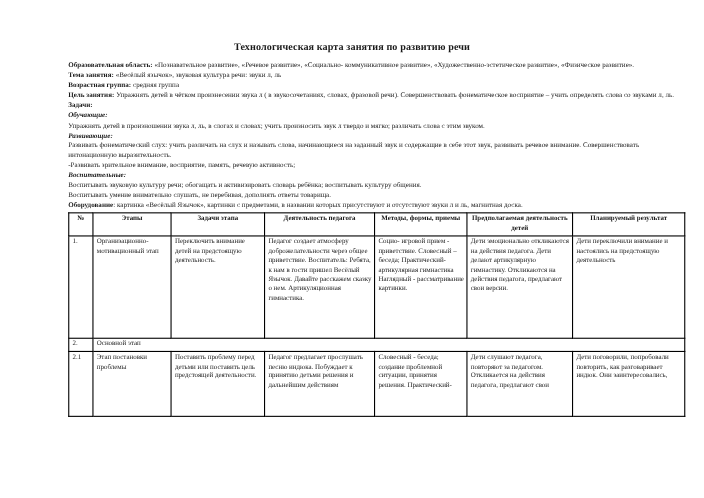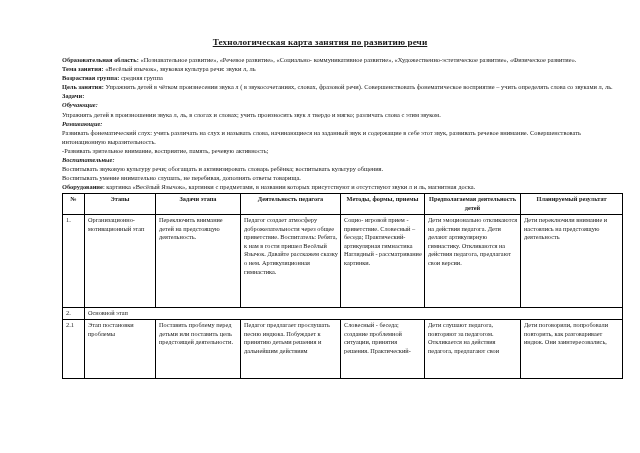--- a/index.html
+++ b/index.html
@@ -23,21 +23,20 @@
     padding: 36px 18px 0 62px;
   }
   .doc-title {
     text-align: center;
     font-weight: bold;
     font-size: 9.2px;
     line-height: 12px;
     margin: 0 0 7px 0;
     letter-spacing: 0.1px;
     padding-right: 44px;
-    text-decoration: underline;
   }
   .para {
     font-size: 6.4px;
     line-height: 9.1px;
     margin: 0;
     text-align: left;
     letter-spacing: 0.02px;
   }
   .lbl { font-weight: bold; }
   .ital-hdr { font-style: italic; font-weight: bold; }

